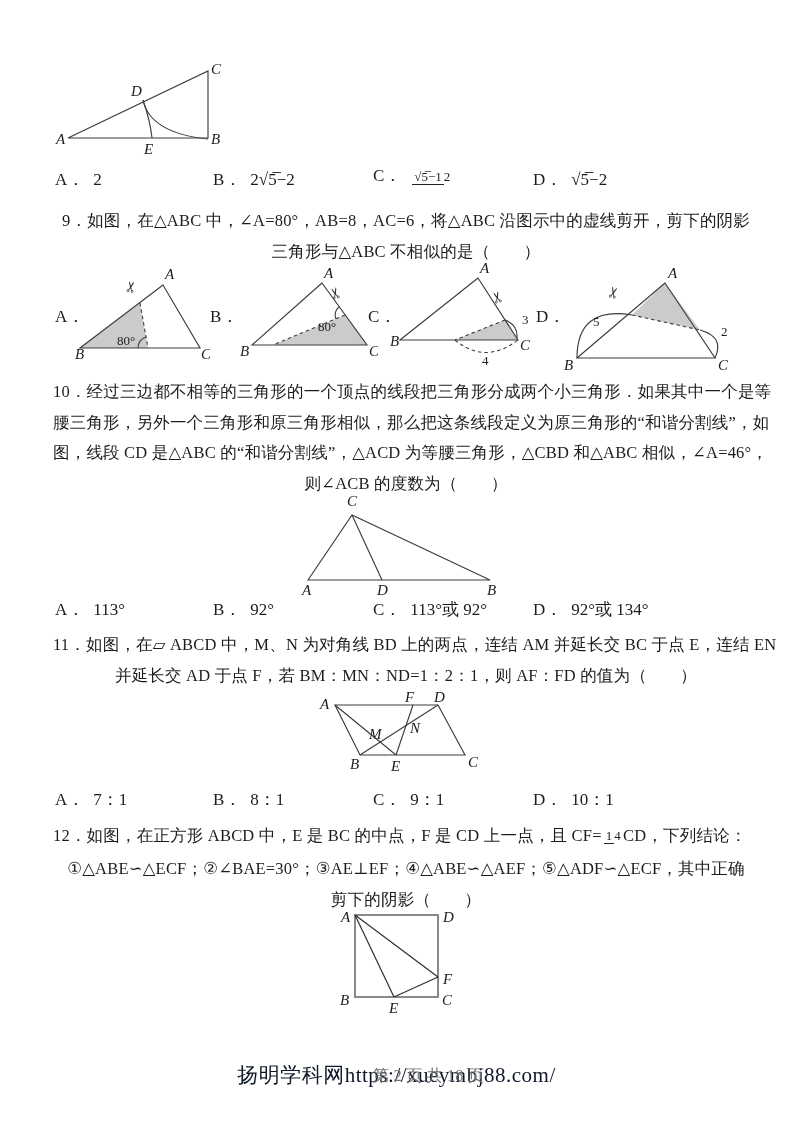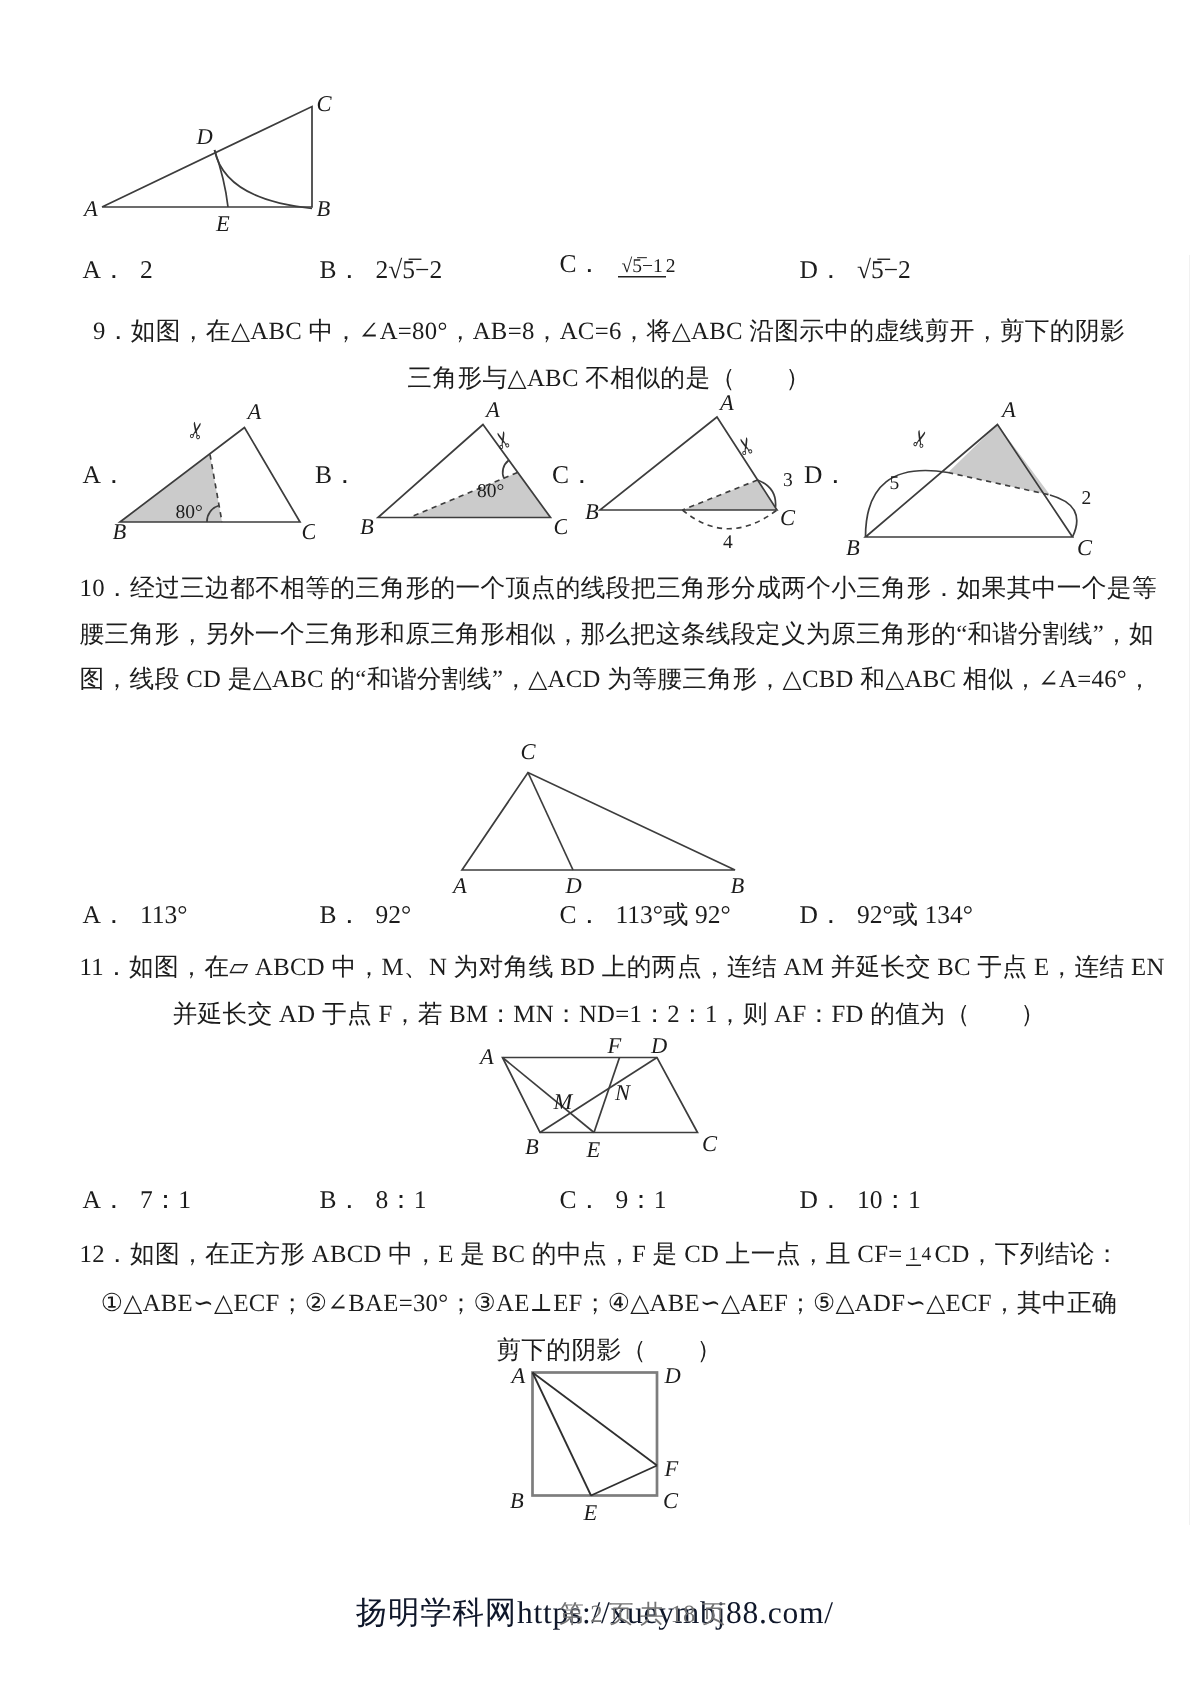--- a/index.html
+++ b/index.html
@@ -111,20 +111,21 @@
     <text class="sc" transform="translate(62,32) rotate(-75)">✂</text>
     <text class="vl" x="113" y="10">A</text>
     <text class="vl" x="9" y="102">B</text>
     <text class="vl" x="163" y="102">C</text>
   </svg>
 
   <div class="para" style="top:377px">
     <div class="tline">10．经过三边都不相等的三角形的一个顶点的线段把三角形分成两个小三角形．如果其中一个是等</div>
     <div class="tline">腰三角形，另外一个三角形和原三角形相似，那么把这条线段定义为原三角形的“和谐分割线”，如</div>
     <div class="tline">图，线段 CD 是△ABC 的“和谐分割线”，△ACD 为等腰三角形，△CBD 和△ABC 相似，∠A=46°，</div>
+    <div class="tline">则∠ACB 的度数为（　　）</div>
   </div>
 
   <svg class="fig" style="left:255px;top:492px" width="290" height="106" viewBox="0 0 290 106">
     <polygon class="s" points="53,88 97,23 235,88"></polygon>
     <line class="s" x1="97" y1="23" x2="127" y2="88"></line>
     <text class="vl" x="47" y="103">A</text>
     <text class="vl" x="122" y="103">D</text>
     <text class="vl" x="232" y="103">B</text>
     <text class="vl" x="92" y="14">C</text>
   </svg>

